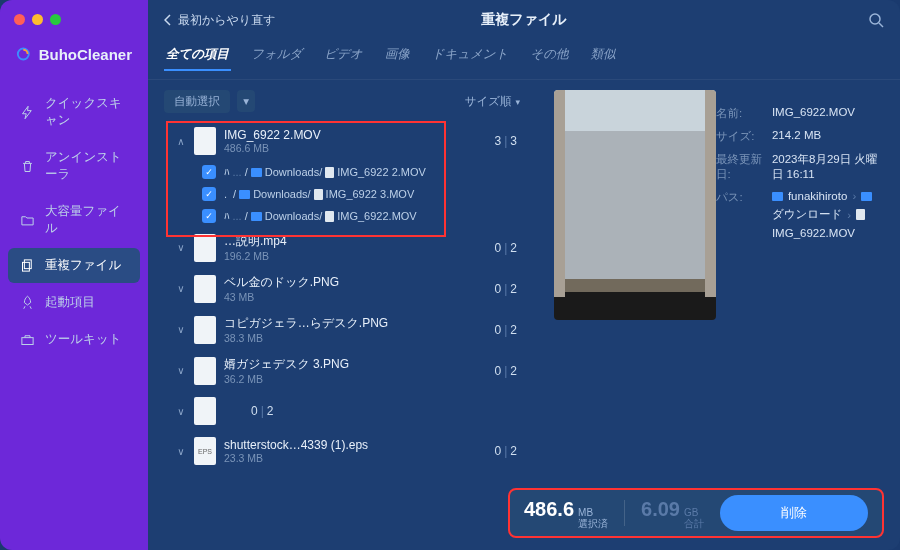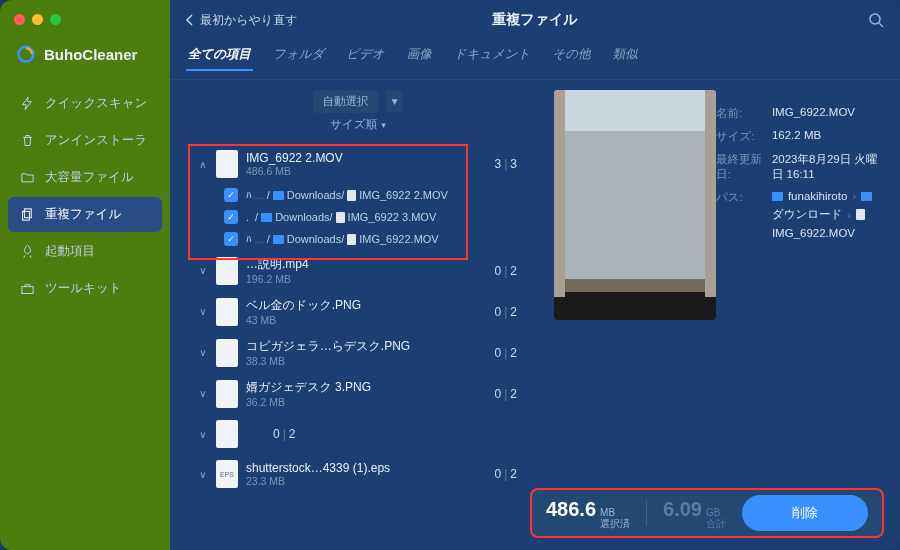--- a/index.html
+++ b/index.html
@@ -3,21 +3,21 @@
 <meta charset="utf-8">
 <style>
 * { margin: 0; padding: 0; box-sizing: border-box; font-family: -apple-system, "Helvetica Neue", Arial, sans-serif; }
 body { width: 900px; height: 550px; background: #1a3a6e; color: #d0dff0; overflow: hidden; border-radius: 12px; position: relative; }
 .window-dots { position: absolute; top: 14px; left: 14px; display: flex; gap: 7px; z-index: 10; }
 .dot { width: 11px; height: 11px; border-radius: 50%; }
 .dot.r { background: #ff5f57; } .dot.y { background: #febc2e; } .dot.g { background: #28c840; }
 .layout { display: flex; height: 100%; }
 
 
-.sidebar { width: 170px; background: #4d7c0f; display: flex; flex-direction: column; padding-top: 44px; }
+.sidebar { width: 148px; background: #6d28d9; display: flex; flex-direction: column; padding-top: 44px; }
 .brand { display: flex; align-items: center; gap: 8px; padding: 0 16px 22px 16px; }
 .brand-icon { width: 20px; height: 20px; }
 .brand-text { font-size: 15px; font-weight: 600; color: #e8f0fa; }
 .nav { display: flex; flex-direction: column; gap: 2px; padding: 0 8px; }
 .nav-item { display: flex; align-items: center; gap: 10px; padding: 9px 12px; border-radius: 6px; font-size: 12.5px; color: #bcd0e8; cursor: pointer; }
 .nav-item.active { background: #2a4c84; color: #fff; }
 .nav-icon { width: 15px; height: 15px; display: flex; align-items: center; justify-content: center; }
 
 
 .main { flex: 1; display: flex; flex-direction: column; background: #1d3e72; position: relative; }
@@ -25,21 +25,21 @@
 .back-btn { display: flex; align-items: center; gap: 6px; font-size: 12px; color: #c8d8ee; cursor: pointer; }
 .top-title { position: absolute; left: 50%; transform: translateX(-50%); font-size: 14px; font-weight: 600; color: #e8f0fa; }
 .top-search { position: absolute; right: 16px; width: 16px; height: 16px; }
 
 .tabs { display: flex; gap: 18px; padding: 0 16px 8px 16px; font-size: 12.5px; border-bottom: 1px solid rgba(255,255,255,0.06); }
 .tab { color: #8aa4c8; padding: 6px 2px; cursor: pointer; font-style: italic; }
 .tab.active { color: #fff; font-weight: 600; border-bottom: 2px solid #3a8fff; }
 
 .content { flex: 1; display: flex; gap: 16px; padding: 10px 16px 0 16px; overflow: hidden; }
 .list-col { flex: 1; display: flex; flex-direction: column; min-width: 0; }
-.list-controls { display: flex; justify-content: space-between; align-items: center; padding-bottom: 8px; font-size: 11.5px; color: #9ab4d8; flex-direction: column; }
+.list-controls { display: flex; justify-content: space-between; align-items: center; padding-bottom: 8px; font-size: 11.5px; color: #9ab4d8; }
 .ctrl-btn { background: #244874; padding: 4px 10px; border-radius: 4px; cursor: pointer; display: inline-flex; align-items: center; gap: 4px; }
 .ctrl-btn.small { padding: 4px 6px; margin-left: 4px; }
 
 .file-list { flex: 1; overflow-y: auto; position: relative; }
 .group { padding: 0 4px; }
 .group-header { display: flex; align-items: center; gap: 8px; padding: 6px 8px; cursor: pointer; }
 .chevron { width: 10px; height: 10px; display: flex; align-items: center; justify-content: center; font-size: 10px; color: #8aa4c8; }
 .file-thumb { width: 22px; height: 28px; background: #f0f4f8; border-radius: 2px; flex-shrink: 0; display: flex; align-items: center; justify-content: center; font-size: 7px; color: #666; }
 .file-info { flex: 1; min-width: 0; }
 .file-name { font-size: 12px; color: #e8f0fa; font-weight: 500; white-space: nowrap; overflow: hidden; text-overflow: ellipsis; }
@@ -312,21 +312,21 @@
           <div class="preview-wall-l"></div>
             <div class="preview-wall-r"></div>
         </div>
         <div class="meta">
           <div class="meta-row">
               <span class="meta-label">名前:</span>
               <span class="meta-value">IMG_6922.MOV</span>
             </div>
           <div class="meta-row">
               <span class="meta-label">サイズ:</span>
-              <span class="meta-value">162.2 MB</span>
+              <span class="meta-value">214.2 MB</span>
             </div>
           <div class="meta-row">
               <span class="meta-label">最終更新日:</span>
               <span class="meta-value">2023年8月29日 火曜日 16:11</span>
             </div>
           <div class="meta-row">
               <span class="meta-label">パス:</span>
             <span class="meta-path" id="meta-path">
                 <span class="folder-ic"></span>
                 <span class="meta-value">funakihiroto</span>

